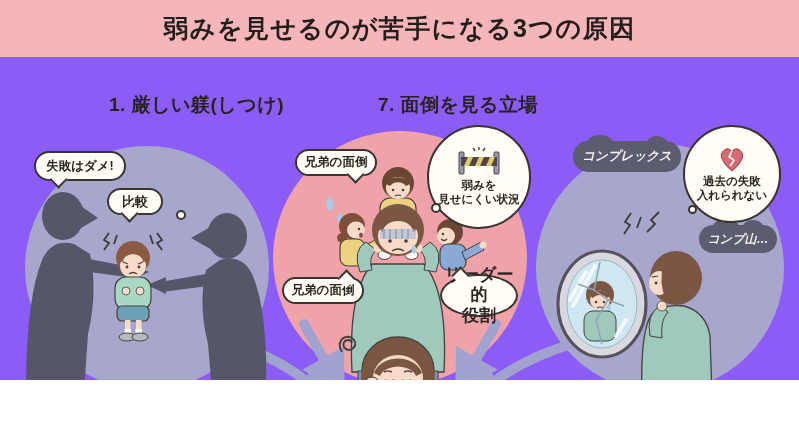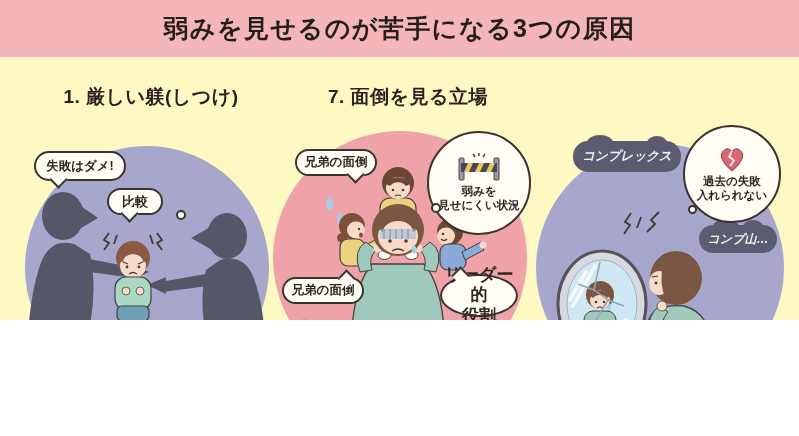--- a/index.html
+++ b/index.html
@@ -1,28 +1,28 @@
 <!DOCTYPE html>
 <html lang="ja"><head>
 <meta charset="utf-8">
 <style>
   html,body{margin:0;padding:0;}
   .stage{
-    position:relative;width:799px;height:320px;overflow:hidden;
-    background:#fef9c3;
+    position:relative;width:799px;height:380px;overflow:hidden;
+    background:#8b5cf6;
     font-family:"Liberation Sans","DejaVu Sans",sans-serif;
   }
   
   .banner{position:absolute;left:0;top:0;width:799px;height:57px;background:#f4b6ba;z-index:2;}
   .banner h1{
     margin:0;line-height:57px;text-align:center;font-size:25px;font-weight:800;
     letter-spacing:1.5px;color:#241e1b;
   }
   
-  .h{position:absolute;top:74px;height:30px;line-height:30px;margin:8px;text-align:center;
+  .h{position:absolute;top:74px;height:30px;line-height:30px;margin:16px;text-align:right;
      font-size:19px;font-weight:800;color:#29231f;z-index:2;letter-spacing:.5px;}
   .h.h1{left:18px;width:250px;}
   .h.h2{left:278px;width:244px;}
   .h.h3{left:532px;width:250px;}
   
   .art{position:absolute;left:0;top:0;z-index:1;}
   
   .bubble{
     position:absolute;z-index:3;background:#fffdf6;border:2px solid #39342f;border-radius:999px;
     display:flex;align-items:center;justify-content:center;text-align:center;
@@ -249,21 +249,21 @@
       <path d="M344,436 Q346,406 364,390 L378,398 Q366,410 362,436 Z" fill="#9fc9bd" stroke="#46413c" stroke-width="1.2"></path>
       <ellipse cx="372" cy="388" rx="9" ry="11" fill="#f7dbc8" stroke="#46413c" stroke-width="1"></ellipse>
     </g>
   </svg>
 
   <div class="bubble tl-d" style="left:34px;top:151px;width:92px;height:30px;font-size:12.5px;--tx:16px">失敗はダメ!</div>
   <div class="bubble tl-d" style="left:107px;top:188px;width:56px;height:27px;font-size:13px;--tx:14px">比較</div>
   <div class="ttail" style="left:176px;top:210px;width:10px;height:10px"></div>
 
   <div class="bubble tl-d" style="left:295px;top:149px;width:82px;height:27px;font-size:12.5px;--tx:52px">兄弟の面倒</div>
-  <div class="thought" style="left:427px;top:131px;width:104px;height:104px">
+  <div class="thought" style="left:427px;top:125px;width:104px;height:104px">
     <svg width="46" height="30" viewBox="0 0 46 30">
       <path d="M19,4 l-2,-3 M23,3 v-3 M27,4 l2,-3" stroke="#46413c" stroke-width="1.4" fill="none"></path>
       <rect x="3" y="5" width="5" height="22" rx="1" fill="#9a9aa4" stroke="#4a4550" stroke-width="1"></rect>
       <rect x="38" y="5" width="5" height="22" rx="1" fill="#9a9aa4" stroke="#4a4550" stroke-width="1"></rect>
       <rect x="5" y="10" width="36" height="9" fill="#4a4550"></rect>
       <polygon points="12,10 17,10 13,19 8,19" fill="#e8c95f"></polygon>
       <polygon points="23,10 28,10 24,19 19,19" fill="#e8c95f"></polygon>
       <polygon points="34,10 39,10 35,19 30,19" fill="#e8c95f"></polygon>
     </svg>
     <div class="tlabel">弱みを

